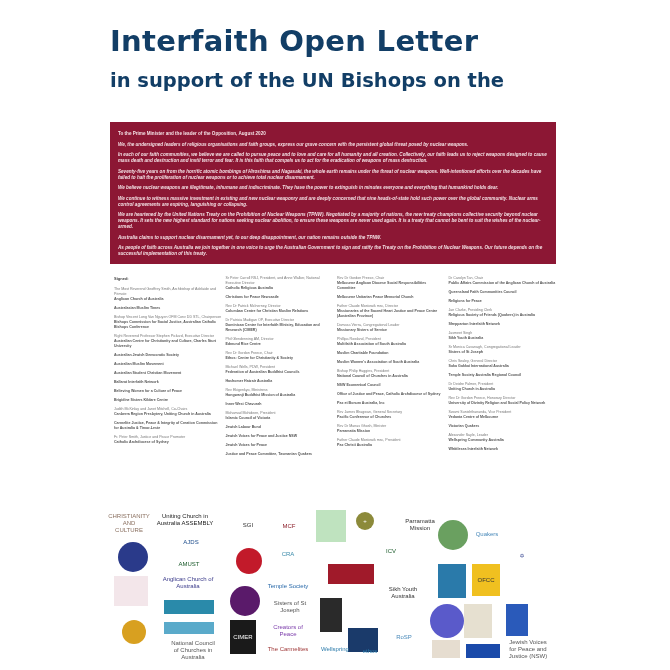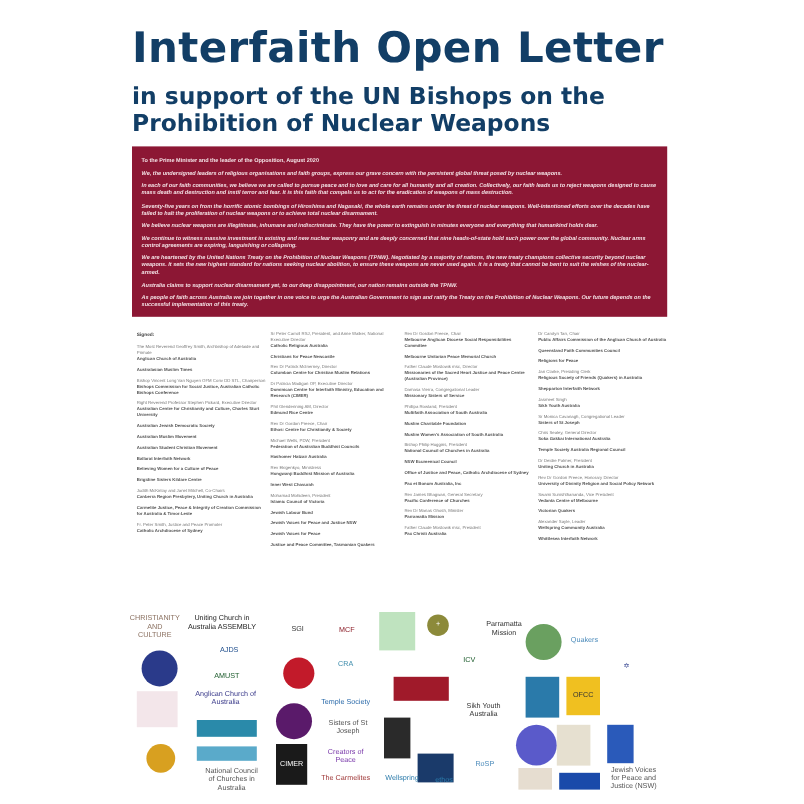--- a/index.html
+++ b/index.html
@@ -1,18 +1,18 @@
 <!DOCTYPE html>
 <html><head>
 <meta charset="utf-8">
 <style>
   html, body { margin:0; padding:0; background:#ffffff; }
   body { width:670px; height:670px; position:relative; overflow:hidden; font-family:"Liberation Sans", sans-serif; }
   .page { position:absolute; left:110px; top:20px; width:450px; }
-  .title { color:#123e66; font-family:"DejaVu Sans", sans-serif; font-weight:bold; font-size:35px; letter-spacing:0.3px; line-height:42px; margin:0; white-space:nowrap; }
+  .title { color:#123e66; font-family:"DejaVu Sans", sans-serif; font-weight:bold; font-size:29px; letter-spacing:0.3px; line-height:42px; margin:0; white-space:nowrap; }
   .subtitle { color:#123e66; font-family:"DejaVu Sans", sans-serif; font-weight:bold; font-size:19.5px; line-height:22px; margin:8px 0 0 0; }
   .letter { position:absolute; left:110px; top:122px; width:446px; height:142px; background:#8c1734; padding:0 8px; box-sizing:border-box; color:#f4e2e6; }
   .letter p { margin:0; font-size:4.6px; line-height:6px; font-weight:bold; font-style:italic; }
   .letter p.salutation { font-style:normal; margin-top:9px; }
   .letter p + p { margin-top:4.5px; }
   .signed { position:absolute; left:114px; top:276px; width:446px; display:flex; gap:0; }
   .col { width:113px; padding-right:3px; box-sizing:border-box; }
   .col .entry { font-size:3.6px; line-height:5px; color:#666; margin-bottom:4px; }
   .col .entry .role { color:#777; font-weight:normal; }
   .col .entry .org { color:#555; font-weight:bold; display:block; }
@@ -21,21 +21,20 @@
   .logo { position:absolute; display:flex; align-items:center; justify-content:center; font-size:6px; text-align:center; line-height:7px; }
   .circ { border-radius:50%; }
 </style>
 </head>
 <body>
 
 <div class="page">
   <h1 class="title">Interfaith Open Letter</h1>
   <div class="subtitle">
     <div>in support of the UN Bishops on the</div>
-    <div>Prohibition of Nuclear Weapons</div>
   </div>
 </div>
 
 <div class="letter">
   <p class="salutation">To the Prime Minister and the leader of the Opposition, August 2020</p>
   <p>We, the undersigned leaders of religious organisations and faith groups, express our grave concern with the persistent global threat posed by nuclear weapons.</p>
   <p>In each of our faith communities, we believe we are called to pursue peace and to love and care for all humanity and all creation. Collectively, our faith leads us to reject weapons designed to cause mass death and destruction and instil terror and fear. It is this faith that compels us to act for the eradication of weapons of mass destruction.</p>
   <p>Seventy-five years on from the horrific atomic bombings of Hiroshima and Nagasaki, the whole earth remains under the threat of nuclear weapons. Well-intentioned efforts over the decades have failed to halt the proliferation of nuclear weapons or to achieve total nuclear disarmament.</p>
   <p>We believe nuclear weapons are illegitimate, inhumane and indiscriminate. They have the power to extinguish in minutes everyone and everything that humankind holds dear.</p>
   <p>We continue to witness massive investment in existing and new nuclear weaponry and are deeply concerned that nine heads-of-state hold such power over the global community. Nuclear arms control agreements are expiring, languishing or collapsing.</p>

